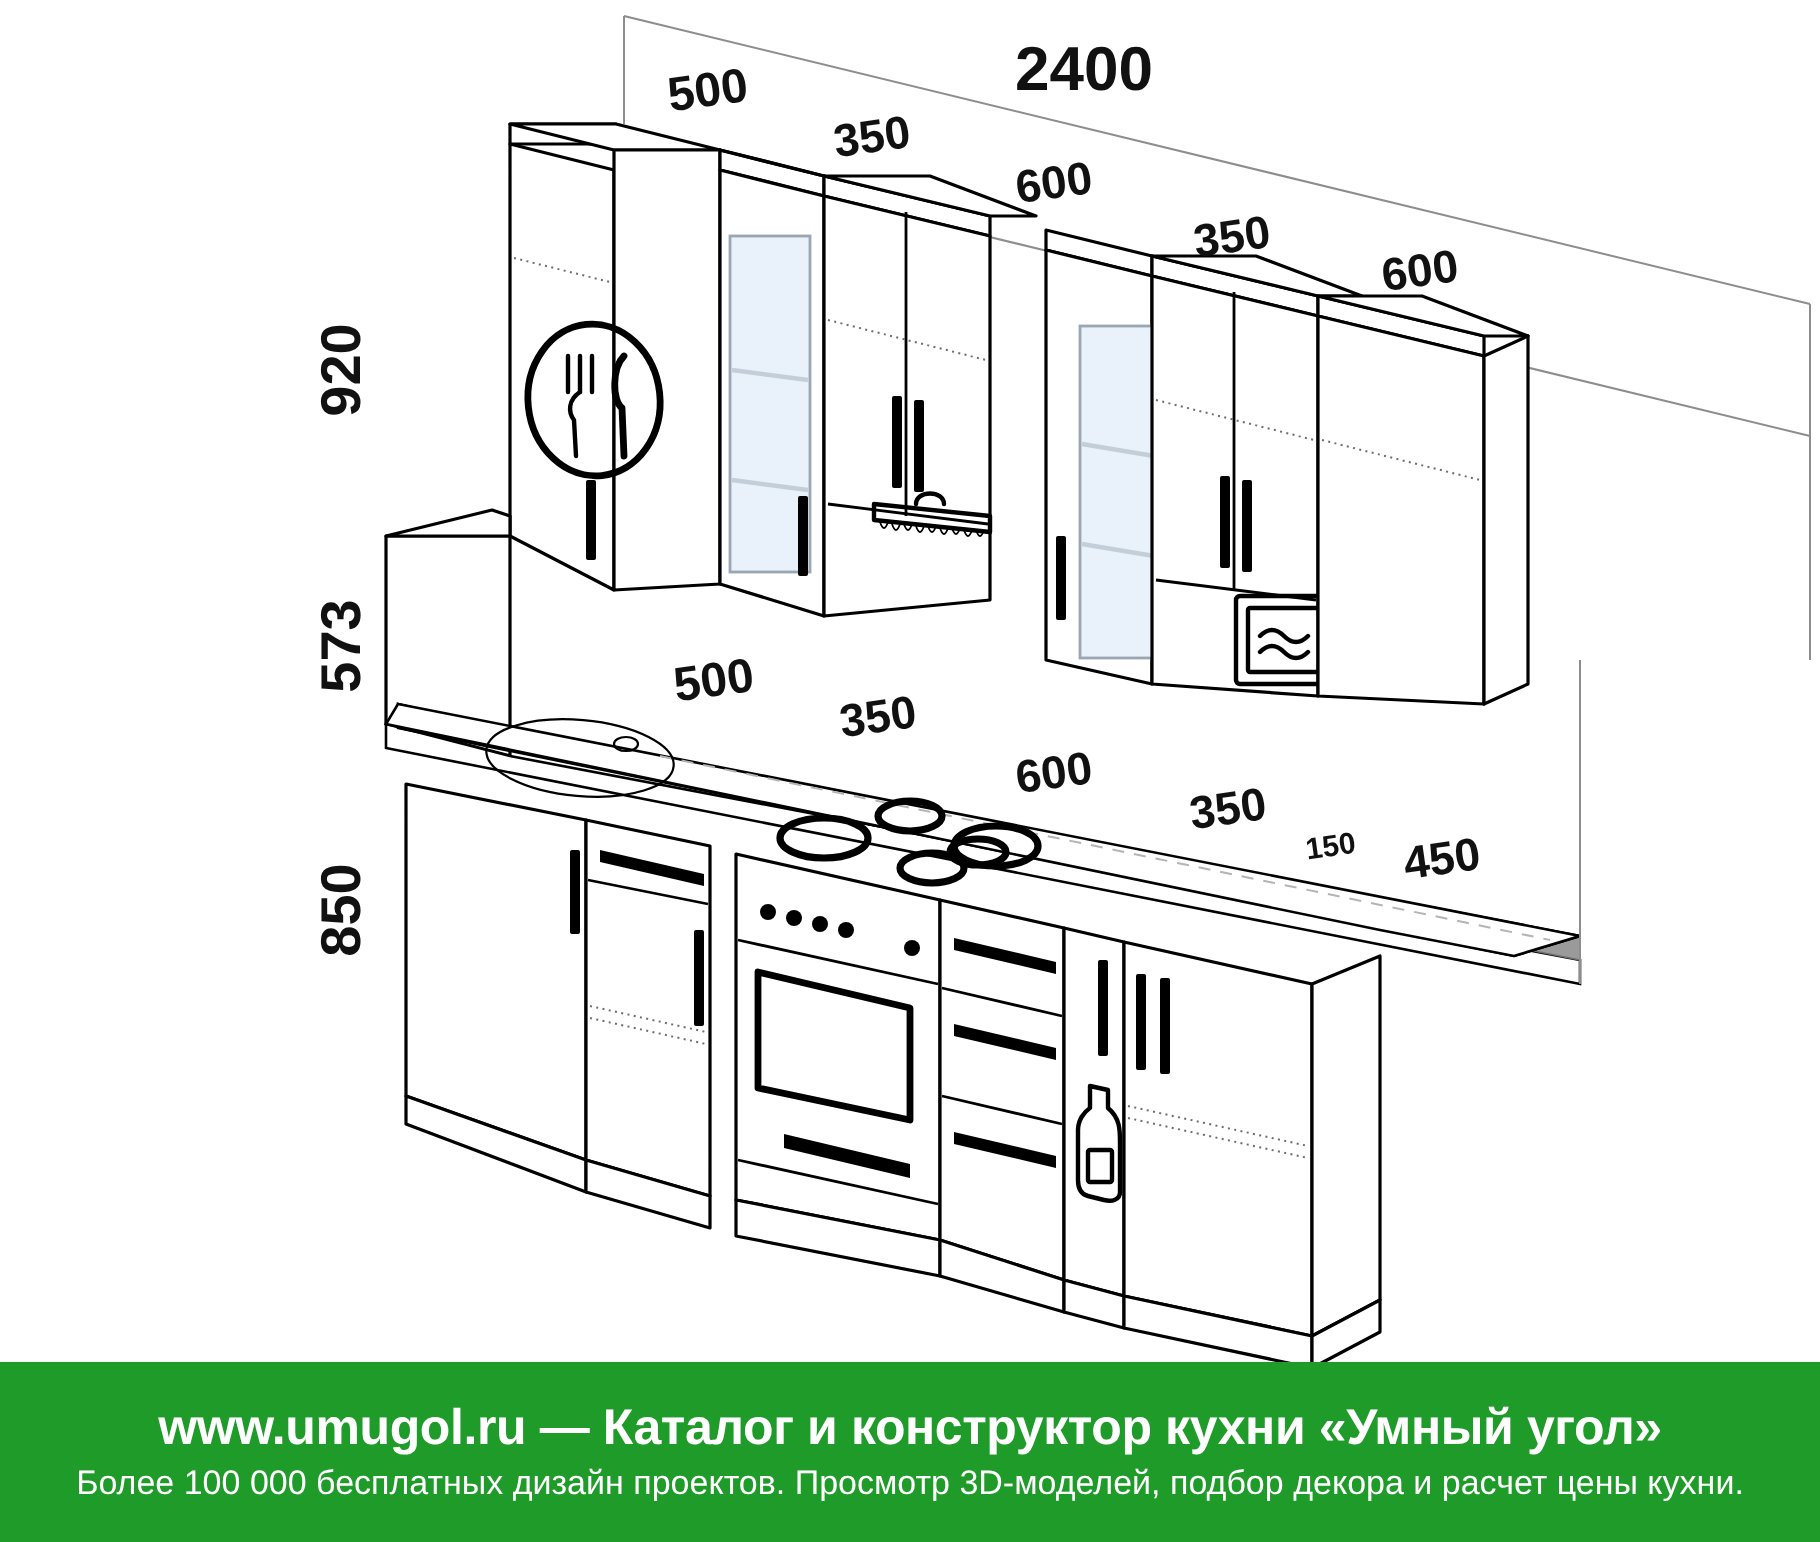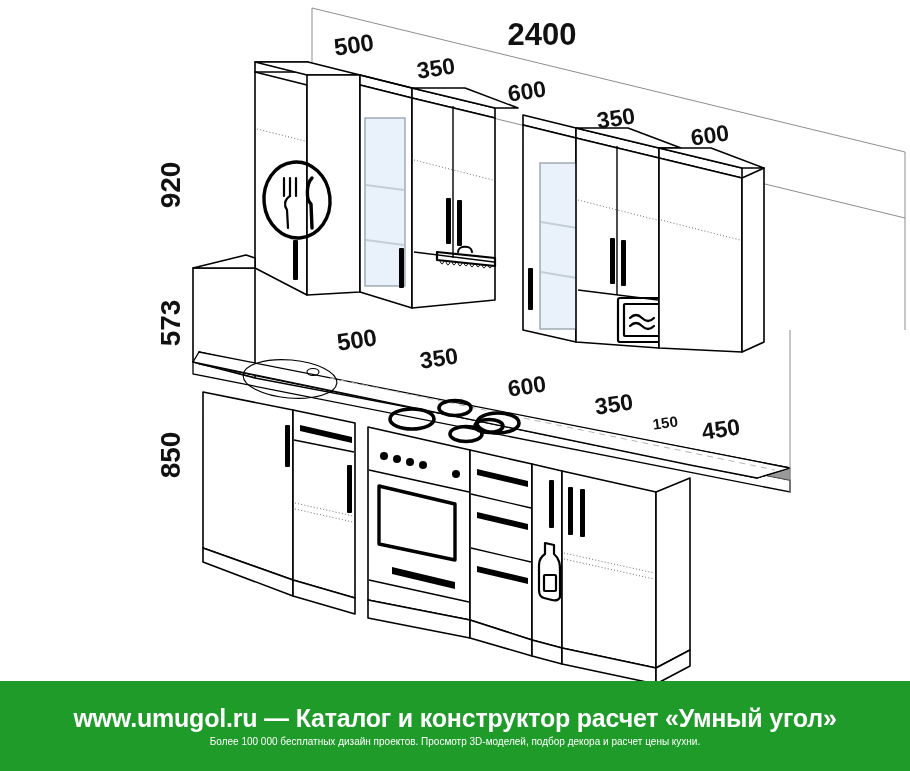--- a/index.html
+++ b/index.html
@@ -24,21 +24,21 @@
     color:#ffffff;
     font-size:25px;
     font-weight:bold;
     letter-spacing:-0.2px;
     white-space:nowrap;
     margin:0 0 6px 0;
     line-height:1.05;
   }
   .banner-sub{
     color:#ffffff;
-    font-size:10px;
+    font-size:17px;
     font-weight:normal;
     white-space:nowrap;
     margin:0;
     line-height:1.05;
   }
 
   
   .panel{fill:#ffffff;stroke:#000000;stroke-width:1.6;stroke-linejoin:round;}
   .panel-top{fill:#ffffff;stroke:#000000;stroke-width:1.6;stroke-linejoin:round;}
   .panel-side{fill:#ffffff;stroke:#000000;stroke-width:1.6;stroke-linejoin:round;}
@@ -269,15 +269,15 @@
     <text class="dimtext" x="440" y="366" font-size="23" text-anchor="middle" transform="rotate(-8 440 366)">350</text>
     <text class="dimtext" x="528" y="394" font-size="23" text-anchor="middle" transform="rotate(-8 528 394)">600</text>
     <text class="dimtext" x="615" y="412" font-size="23" text-anchor="middle" transform="rotate(-8 615 412)">350</text>
     <text class="dimtext" x="666" y="428" font-size="15" text-anchor="middle" transform="rotate(-8 666 428)">150</text>
     <text class="dimtext" x="722" y="437" font-size="23" text-anchor="middle" transform="rotate(-8 722 437)">450</text>
   </g>
 
 </svg>
 
 <div class="banner">
-  <div class="banner-title">www.umugol.ru — Каталог и конструктор расчет «Умный угол»</div>
+  <div class="banner-title">www.umugol.ru — Каталог и конструктор кухни «Умный угол»</div>
   <div class="banner-sub">Более 100 000 бесплатных дизайн проектов. Просмотр 3D-моделей, подбор декора и расчет цены кухни.</div>
 </div>
 
 </body></html>

